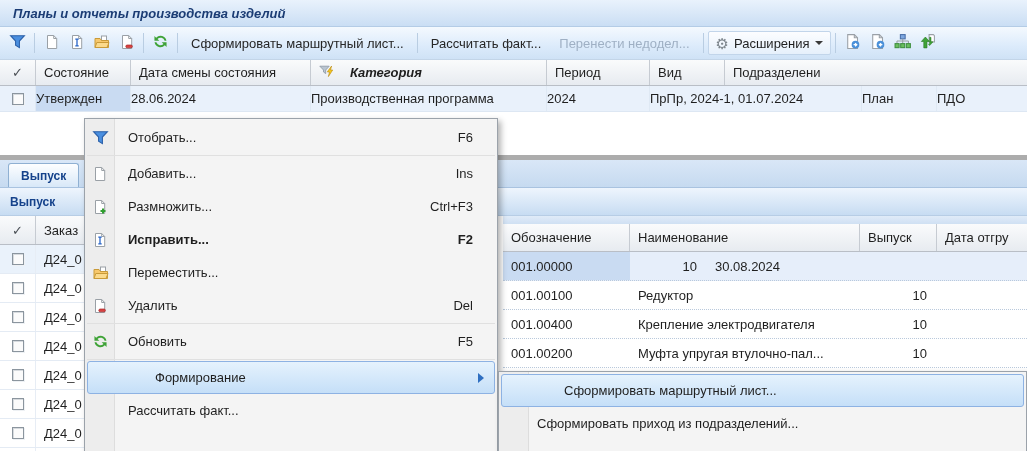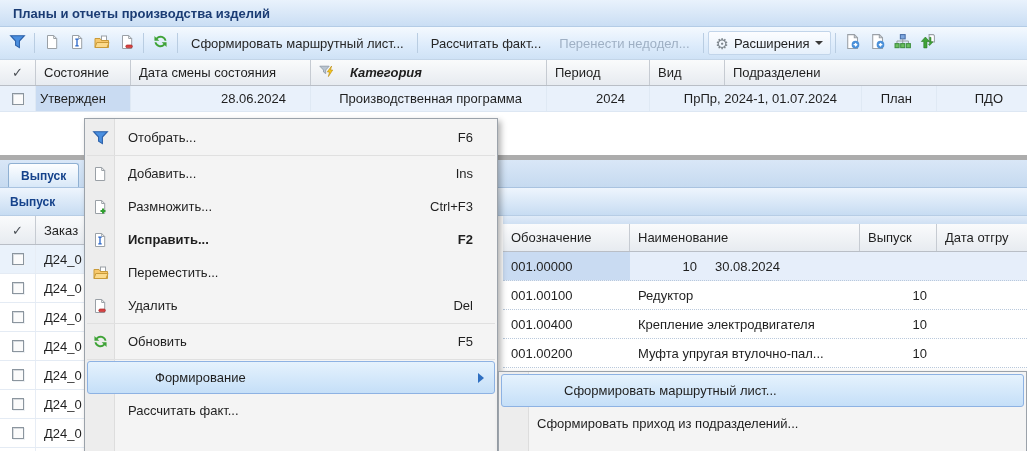--- a/index.html
+++ b/index.html
@@ -8,21 +8,21 @@
     position:relative; width:1027px; height:451px; overflow:hidden;
     font-family:"Liberation Sans","DejaVu Sans",sans-serif; font-size:13px; color:#1f1f1f;
     background:#fff; box-shadow: inset 2px 0 0 #dfeaf6, inset 0 1px 0 #dfeaf6;
   }
   
   .titlebar {
     position:absolute; top:0; left:0; right:0; height:27px;
     background:linear-gradient(#e9f2fc,#cadef4);
     border-bottom:1px solid #b4cce6;
     display:flex; align-items:center; padding-left:13px;
-    font-weight:bold; font-size:13px; color:#1b3c74;
+    font-weight:bold; font-size:13px; color:#1b3c74;font-style:italic;
   }
   
   .toolbar {
     position:absolute; top:27px; left:0; right:0; height:33px;
     background:linear-gradient(#f4f9fe,#dcebfb 60%,#cfe2f6);
     border-bottom:1px solid #c3d5e8;
     display:flex; align-items:center; padding-left:5px; white-space:nowrap;
   }
   .icon-btn { width:25px; height:24px; display:flex; align-items:center; justify-content:center; flex:none; }
   .tsep { width:1px; height:20px; background:#b9cde2; margin:0 4px; flex:none; }
@@ -31,21 +31,21 @@
   .ext-btn { height:24px; display:flex; align-items:center; gap:5px; padding:0 7px;
     border:1px solid #c2d5ea; border-radius:2px; background:linear-gradient(#fcfdff,#e6f0fb); flex:none; }
   .caret-down { width:0; height:0; border-left:4px solid transparent; border-right:4px solid transparent; border-top:4px solid #3a3a3a; }
   .gear-glyph { font-size:15px; color:#7d858c; line-height:1; }
   
   .grid-top { position:absolute; top:60px; left:0; right:0; height:92px; background:#fff; }
   .hrow { display:flex; height:26px; background:linear-gradient(#fafbfc,#e7ebf0); border-bottom:1px solid #b9bec6; }
   .hcell { border-right:1px solid #c6cbd2; display:flex; align-items:center; padding:0 8px;
     color:#1f1f1f; white-space:nowrap; overflow:hidden; }
   .drow { display:flex; height:26px; background:#e9f1fb; border-bottom:1px solid #dde7f3; }
-  .dcell { border-right:1px solid #dfe9f4; display:flex; align-items:center; padding:0 24px; white-space:nowrap; overflow:hidden;justify-content:flex-end; }
+  .dcell { border-right:1px solid #dfe9f4; display:flex; align-items:center; padding:0 0; white-space:nowrap; overflow:hidden; }
   .w-check { width:36px; flex:none; justify-content:center; padding:0; }
   .w-c1 { width:95px; flex:none; } .w-c2 { width:180px; flex:none; } .w-c3 { width:236px; flex:none; }
   .w-c4 { width:103px; flex:none; } .w-c5 { width:212px; flex:none; } .w-c6 { width:75px; flex:none; }
   .w-c7 { flex:1; border-right:none; }
   .cell-focus { background:#c9dbf2; }
   .check-mark { color:#4a4f55; font-size:13px; }
   .cat-head { font-weight:bold; font-style:italic; margin-left:16px; }
   .cb { width:12px; height:12px; background:#fbfbfb; border:1px solid #8b959e;
     box-shadow: inset 1px 1px 0 #d6dade, 1px 1px 0 #eef1f4; flex:none; }
   

